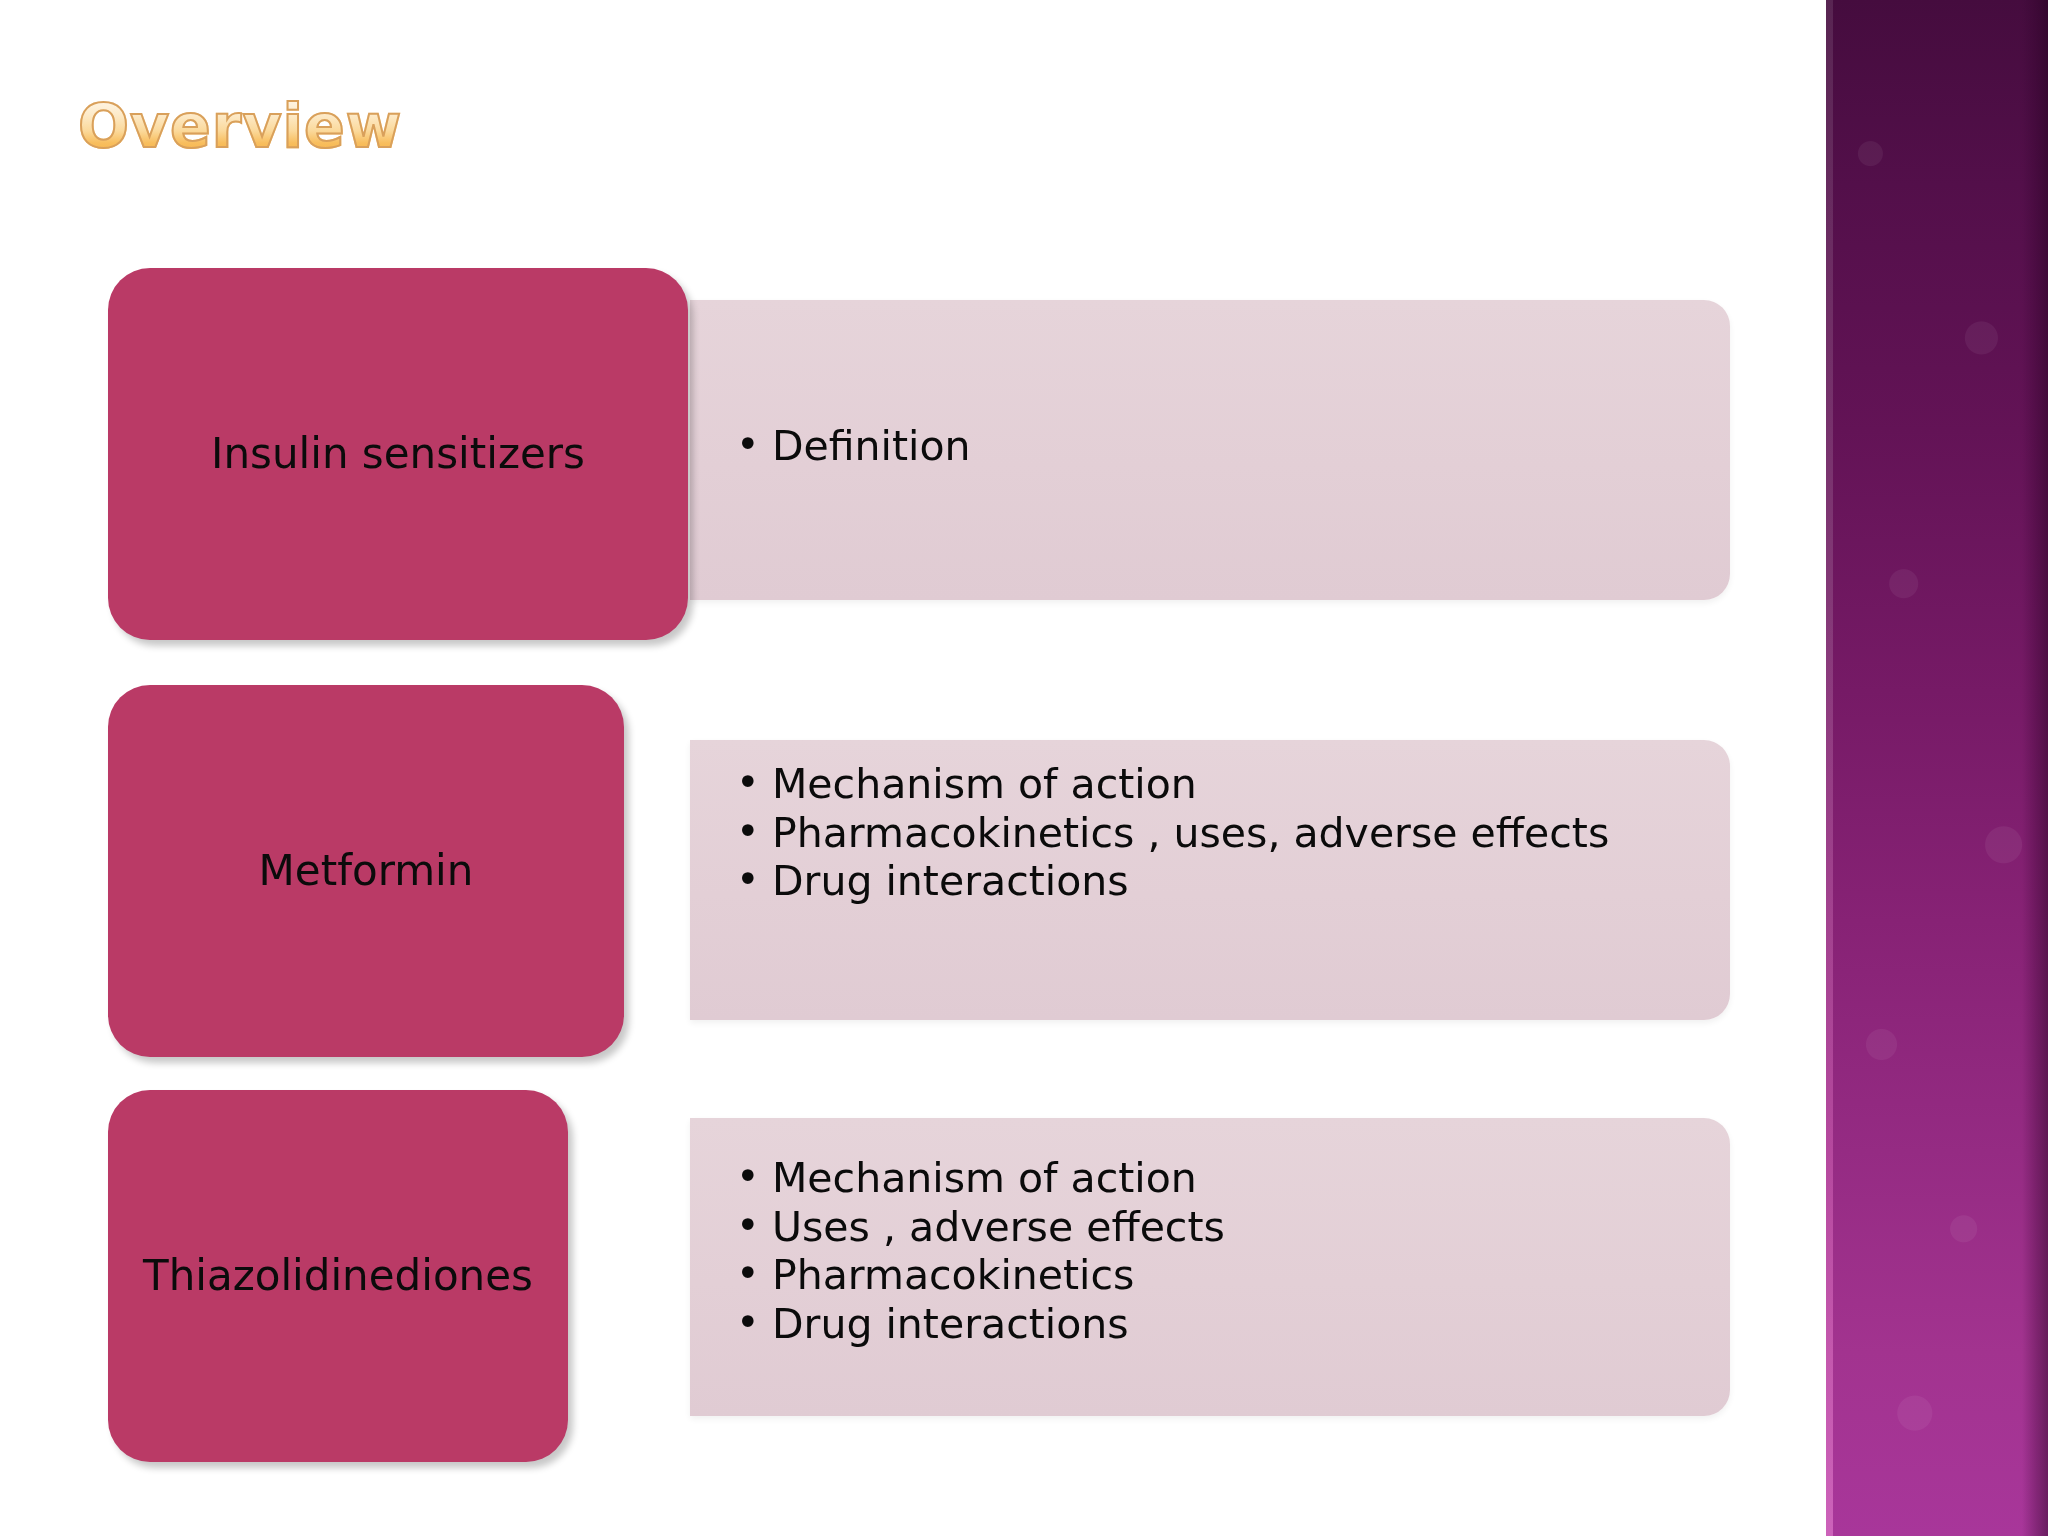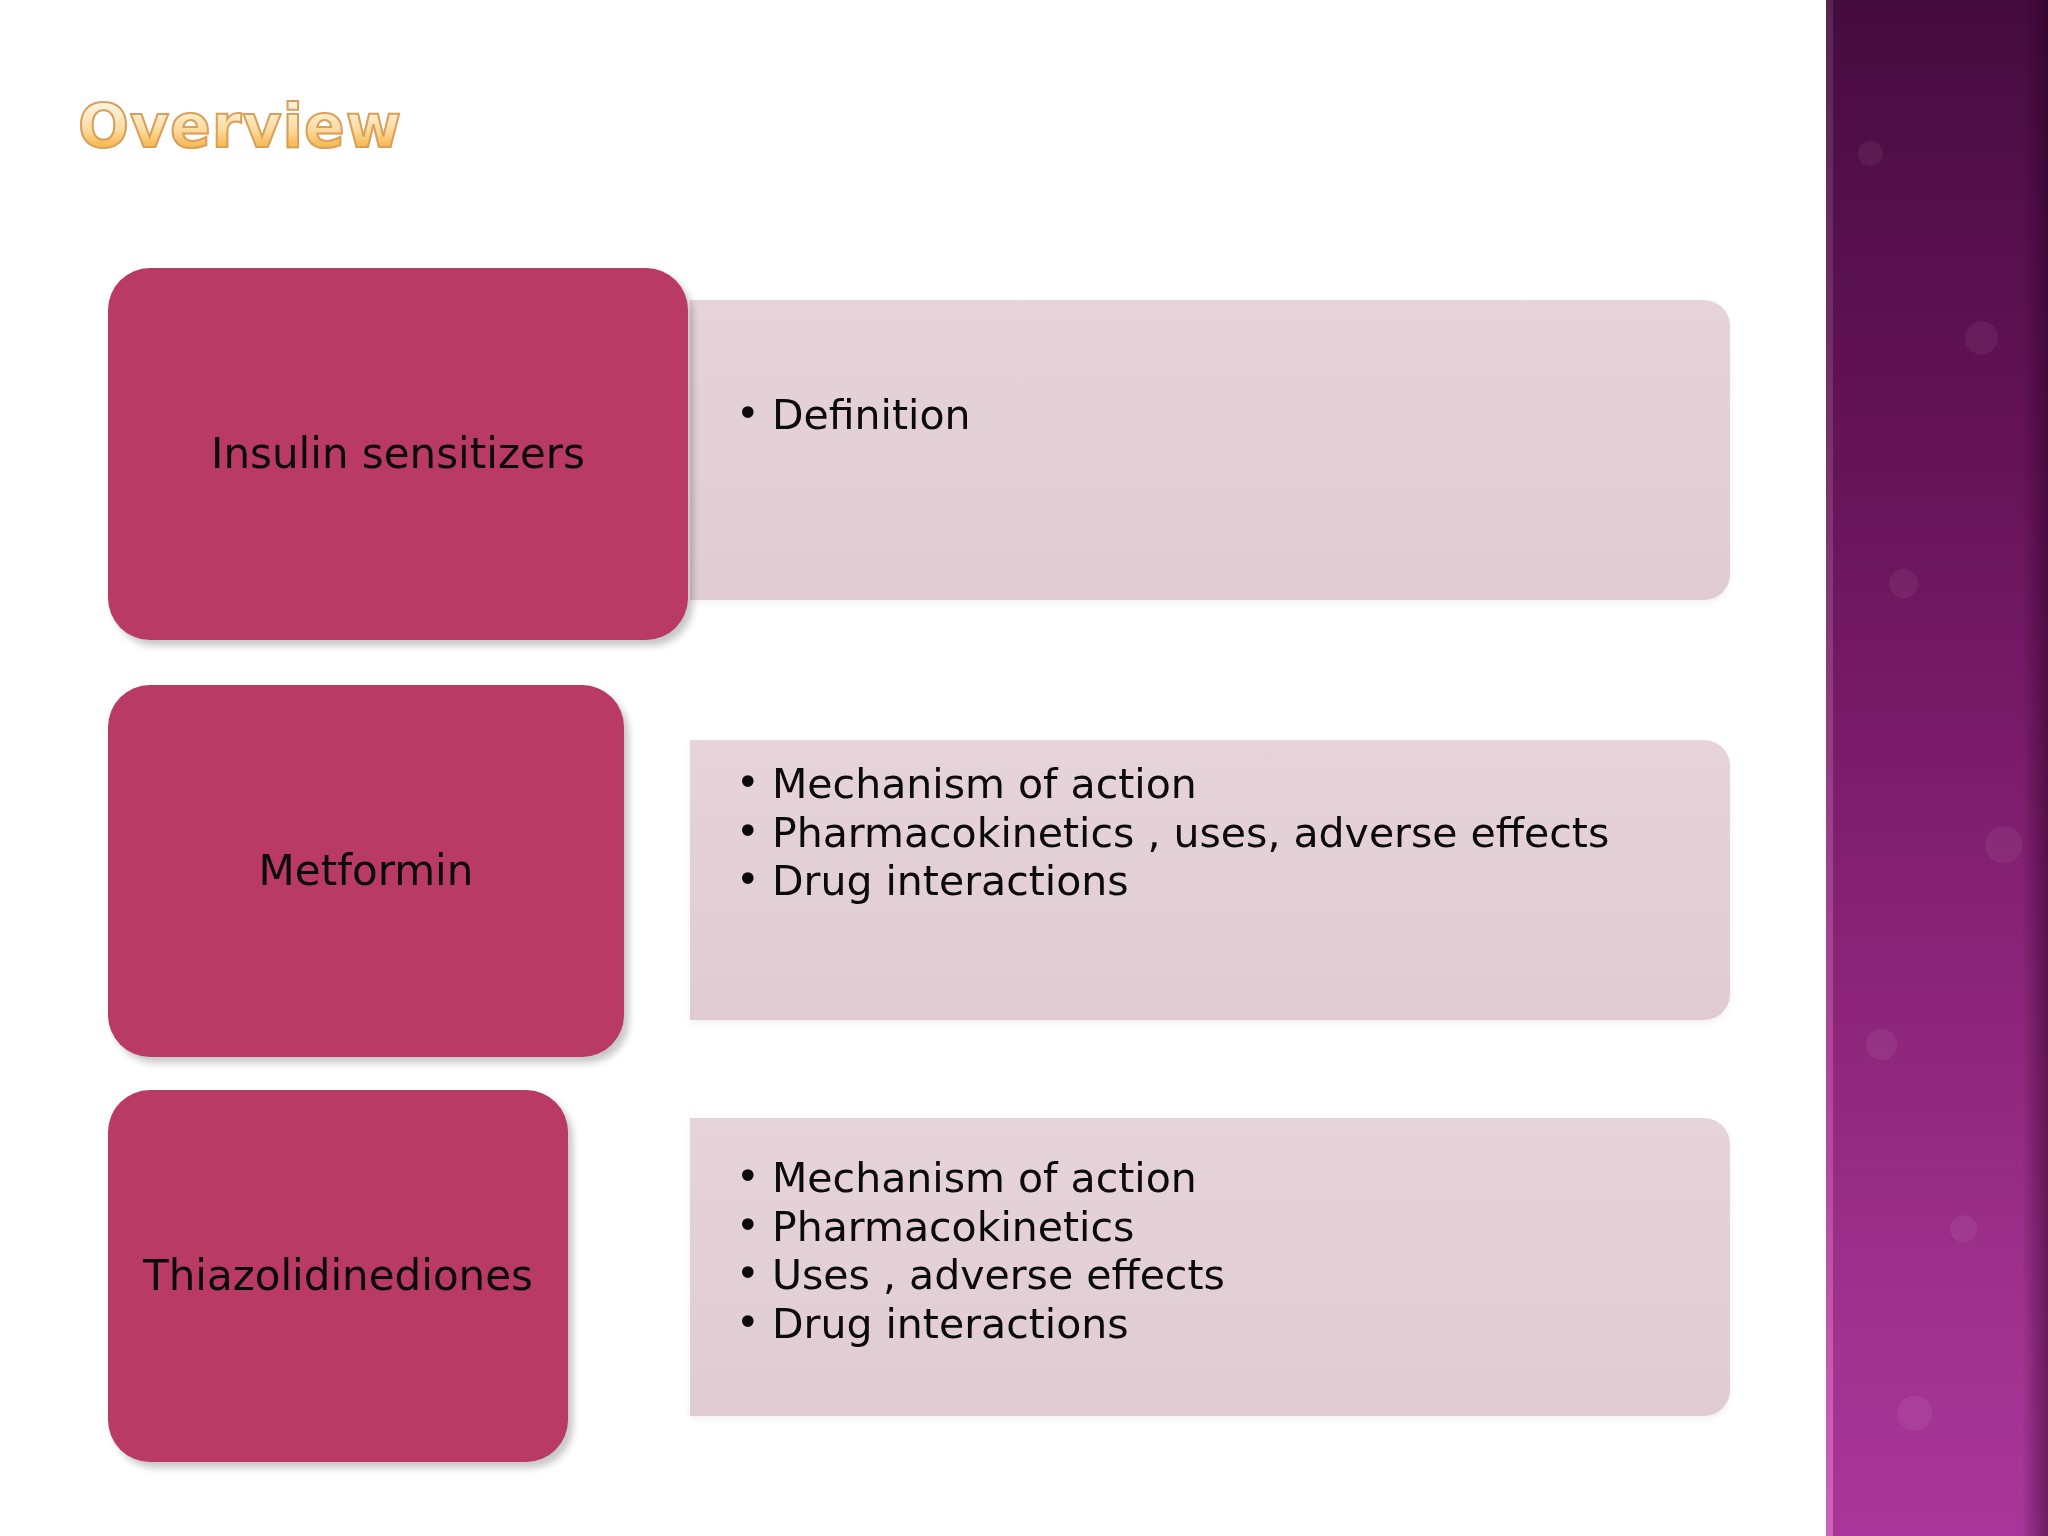--- a/index.html
+++ b/index.html
@@ -166,21 +166,21 @@
     color: #0b0b0b;
     font-family: "DejaVu Sans", sans-serif;
     font-size: 42px;
     line-height: 1.1;
     text-align: center;
     white-space: nowrap;
   }
 
   
   .row-1 .panel     { left: 690px; top: 300px;  width: 1040px; height: 300px; }
-  .row-1 .panel-list{ top: 93px; }
+  .row-1 .panel-list{ top: 124px; }
   .row-1 .label-box { left: 108px; top: 268px;  width: 580px; height: 372px; }
 
   .row-2 .panel     { left: 690px; top: 740px;  width: 1040px; height: 280px; }
   .row-2 .panel-list{ top: 22px; }
   .row-2 .label-box { left: 108px; top: 685px;  width: 516px; height: 372px; }
 
   .row-3 .panel     { left: 690px; top: 1118px; width: 1040px; height: 298px; }
   .row-3 .panel-list{ top: 38px; }
   .row-3 .label-box { left: 108px; top: 1090px; width: 460px; height: 372px; }
 </style>
@@ -220,22 +220,22 @@
       </div>
       <div class="label-box">
         <span class="label-box-text">Metformin</span>
       </div>
     </div>
 
     <div class="row row-3">
       <div class="panel">
         <ul class="panel-list">
           <li>Mechanism of action</li>
+          <li>Uses , adverse effects</li>
           <li>Pharmacokinetics</li>
-          <li>Uses , adverse effects</li>
           <li>Drug interactions</li>
         </ul>
       </div>
       <div class="label-box">
         <span class="label-box-text">Thiazolidinediones</span>
       </div>
     </div>
 
   </div>
 </div>

